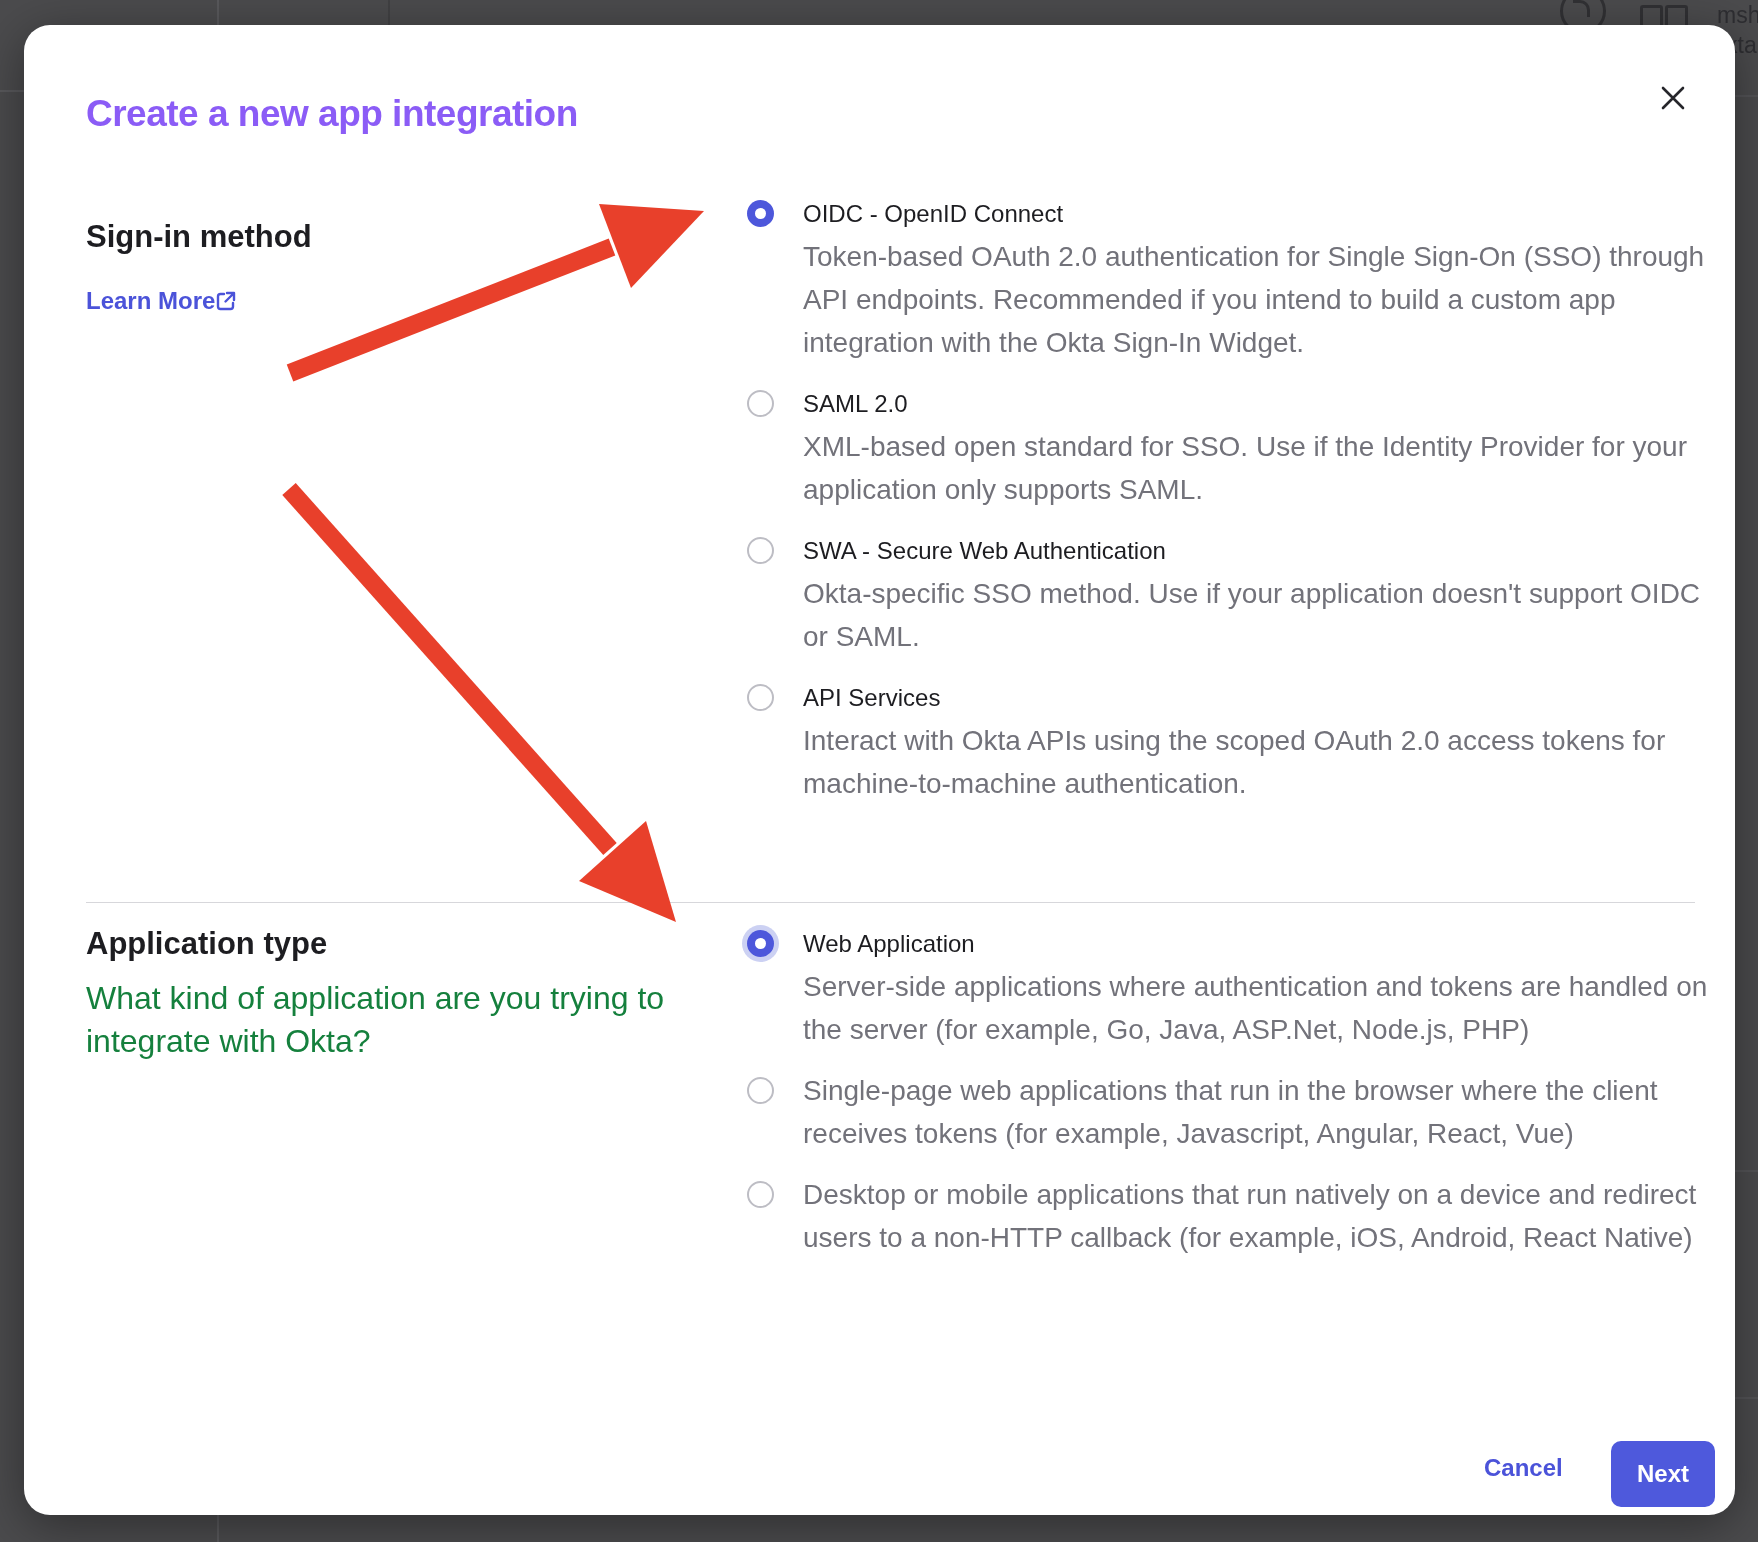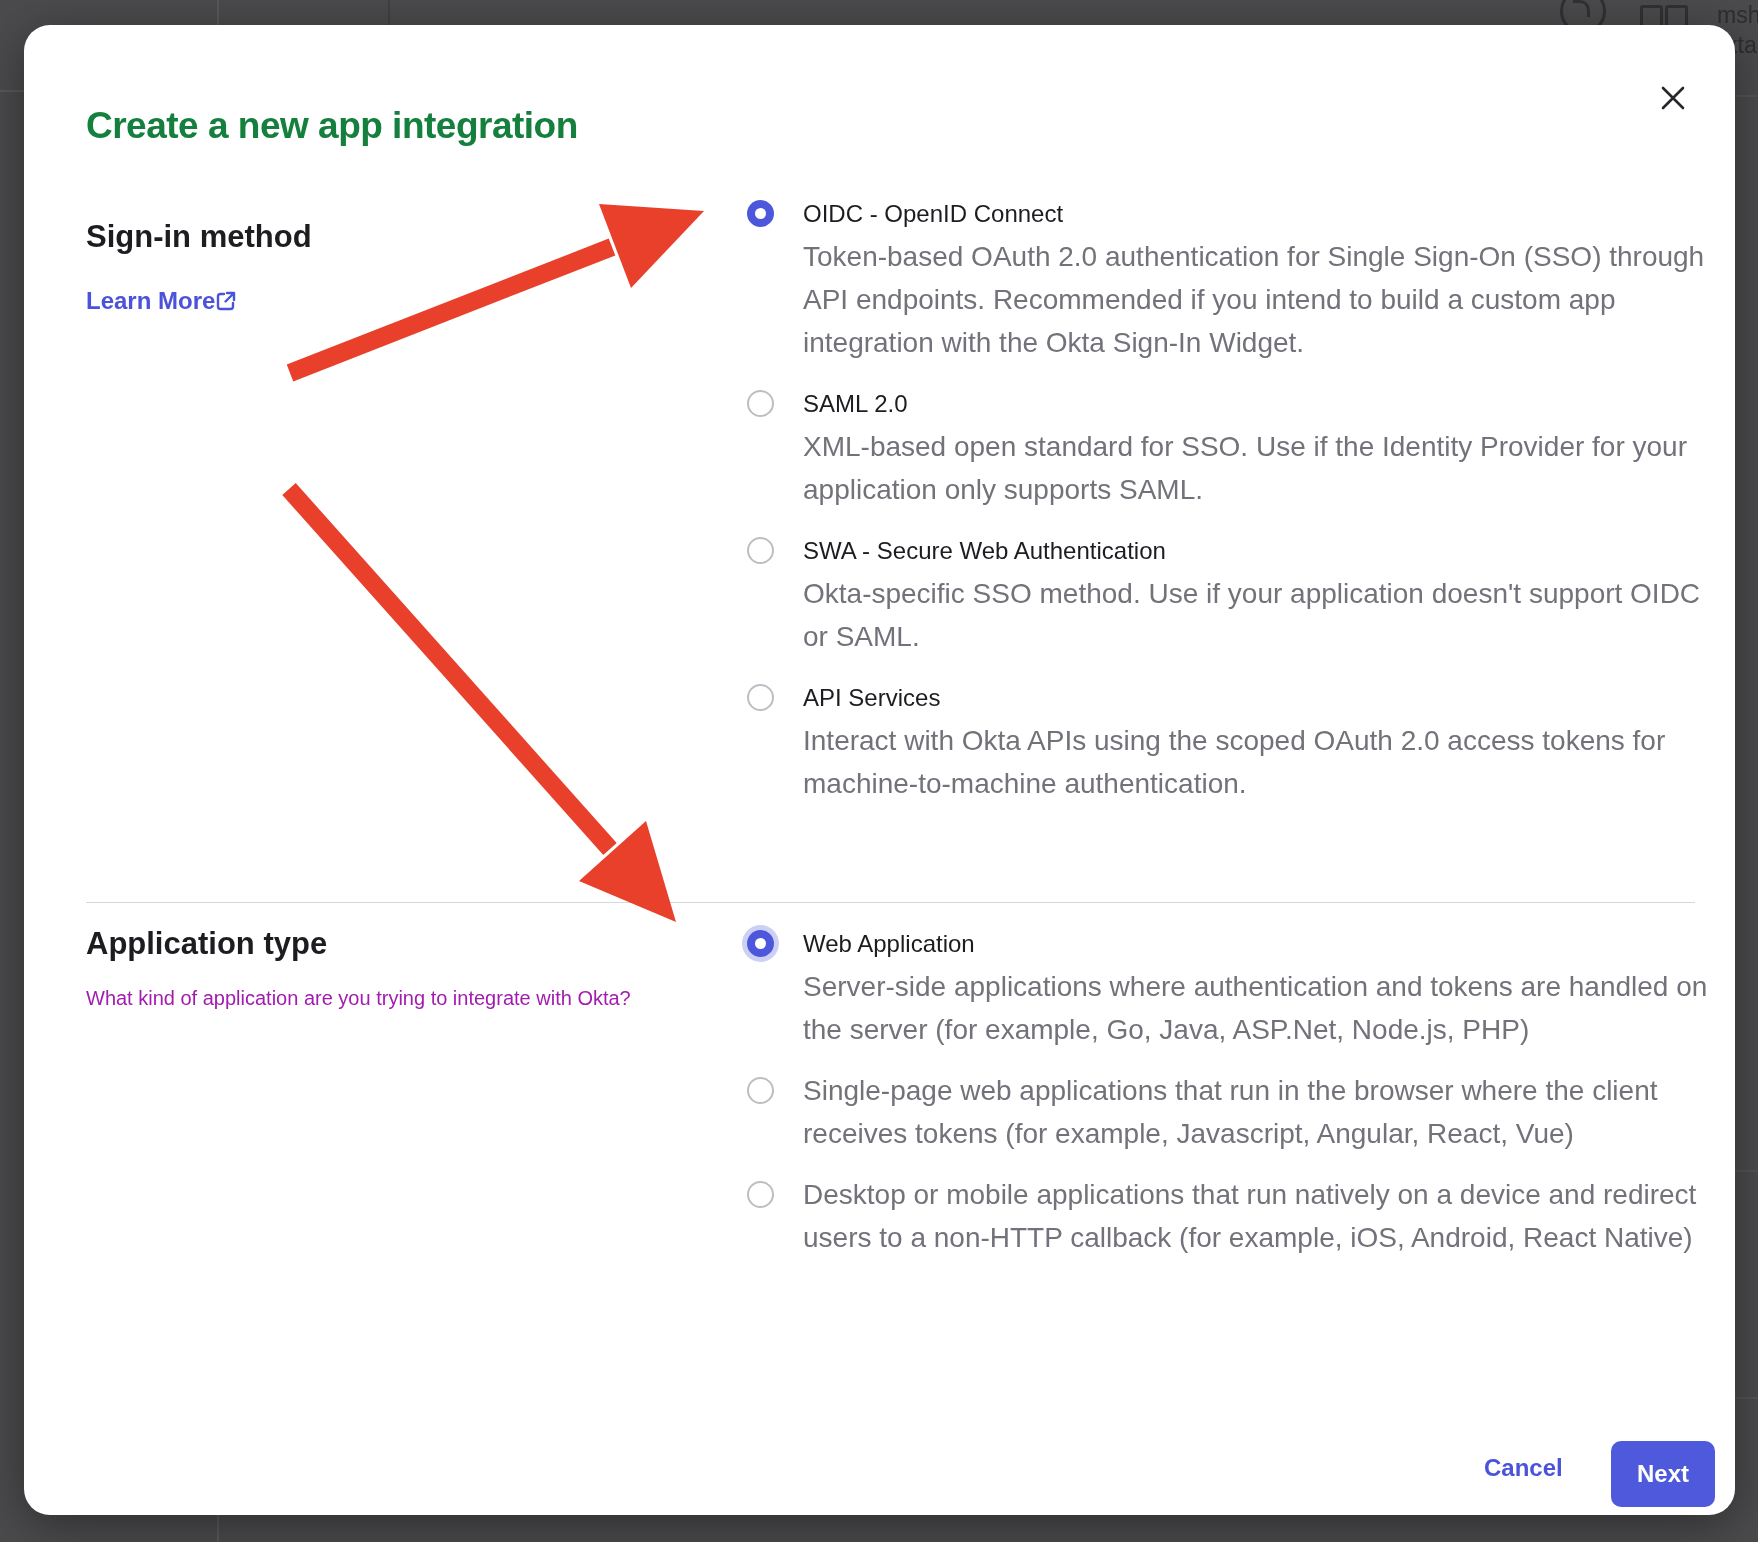--- a/index.html
+++ b/index.html
@@ -19,27 +19,27 @@
     border:3px solid #313134;border-radius:3px;}
   .bg-acct{position:absolute;color:#2e2e32;font-size:23px;font-weight:400;white-space:nowrap;}
   
   #modal{
     position:absolute;left:24px;top:25px;width:1711px;height:1490px;
     background:#ffffff;border-radius:26px;box-shadow:0 10px 50px rgba(0,0,0,.4);
     z-index:10;
   }
   .close-btn{position:absolute;right:44px;top:55px;width:36px;height:36px;cursor:pointer;
     display:flex;align-items:center;justify-content:center;}
-  .dialog-title{position:absolute;left:62px;top:80px;font-size:37px;font-weight:700;
-    color:#15803d;letter-spacing:-.5px;}
+  .dialog-title{position:absolute;left:62px;top:68px;font-size:37px;font-weight:700;
+    color:#8b5cf6;letter-spacing:-.5px;}
   .col-left{position:absolute;left:62px;width:652px;}
   .section-heading{font-size:31px;font-weight:700;color:#1d1d21;line-height:43px;}
   .learn-more{position:absolute;left:62px;top:254px;display:flex;align-items:center;
     color:#4b53d9;font-size:24px;font-weight:700;cursor:pointer;line-height:43px;}
-  .col-desc{font-size:20px;color:#a21caf;line-height:43px;}
+  .col-desc{font-size:32px;color:#15803d;line-height:43px;}
   .divider{position:absolute;left:62px;right:40px;top:877px;height:0;
     border-top:1px solid #d7d7db;}
   
   .options{position:absolute;left:723px;}
   .option-row{display:flex;align-items:flex-start;margin-bottom:18px;}
   .radio{flex:0 0 27px;width:27px;height:27px;margin-top:8px;margin-right:29px;
     border-radius:50%;border:2px solid #bdbdc4;background:#fff;box-sizing:border-box;cursor:pointer;}
   .option-row.selected .radio{border:none;background:#4d57db;position:relative;}
   .option-row.selected .radio:after{content:"";position:absolute;left:8px;top:8px;width:11px;height:11px;
     background:#fff;border-radius:50%;}

